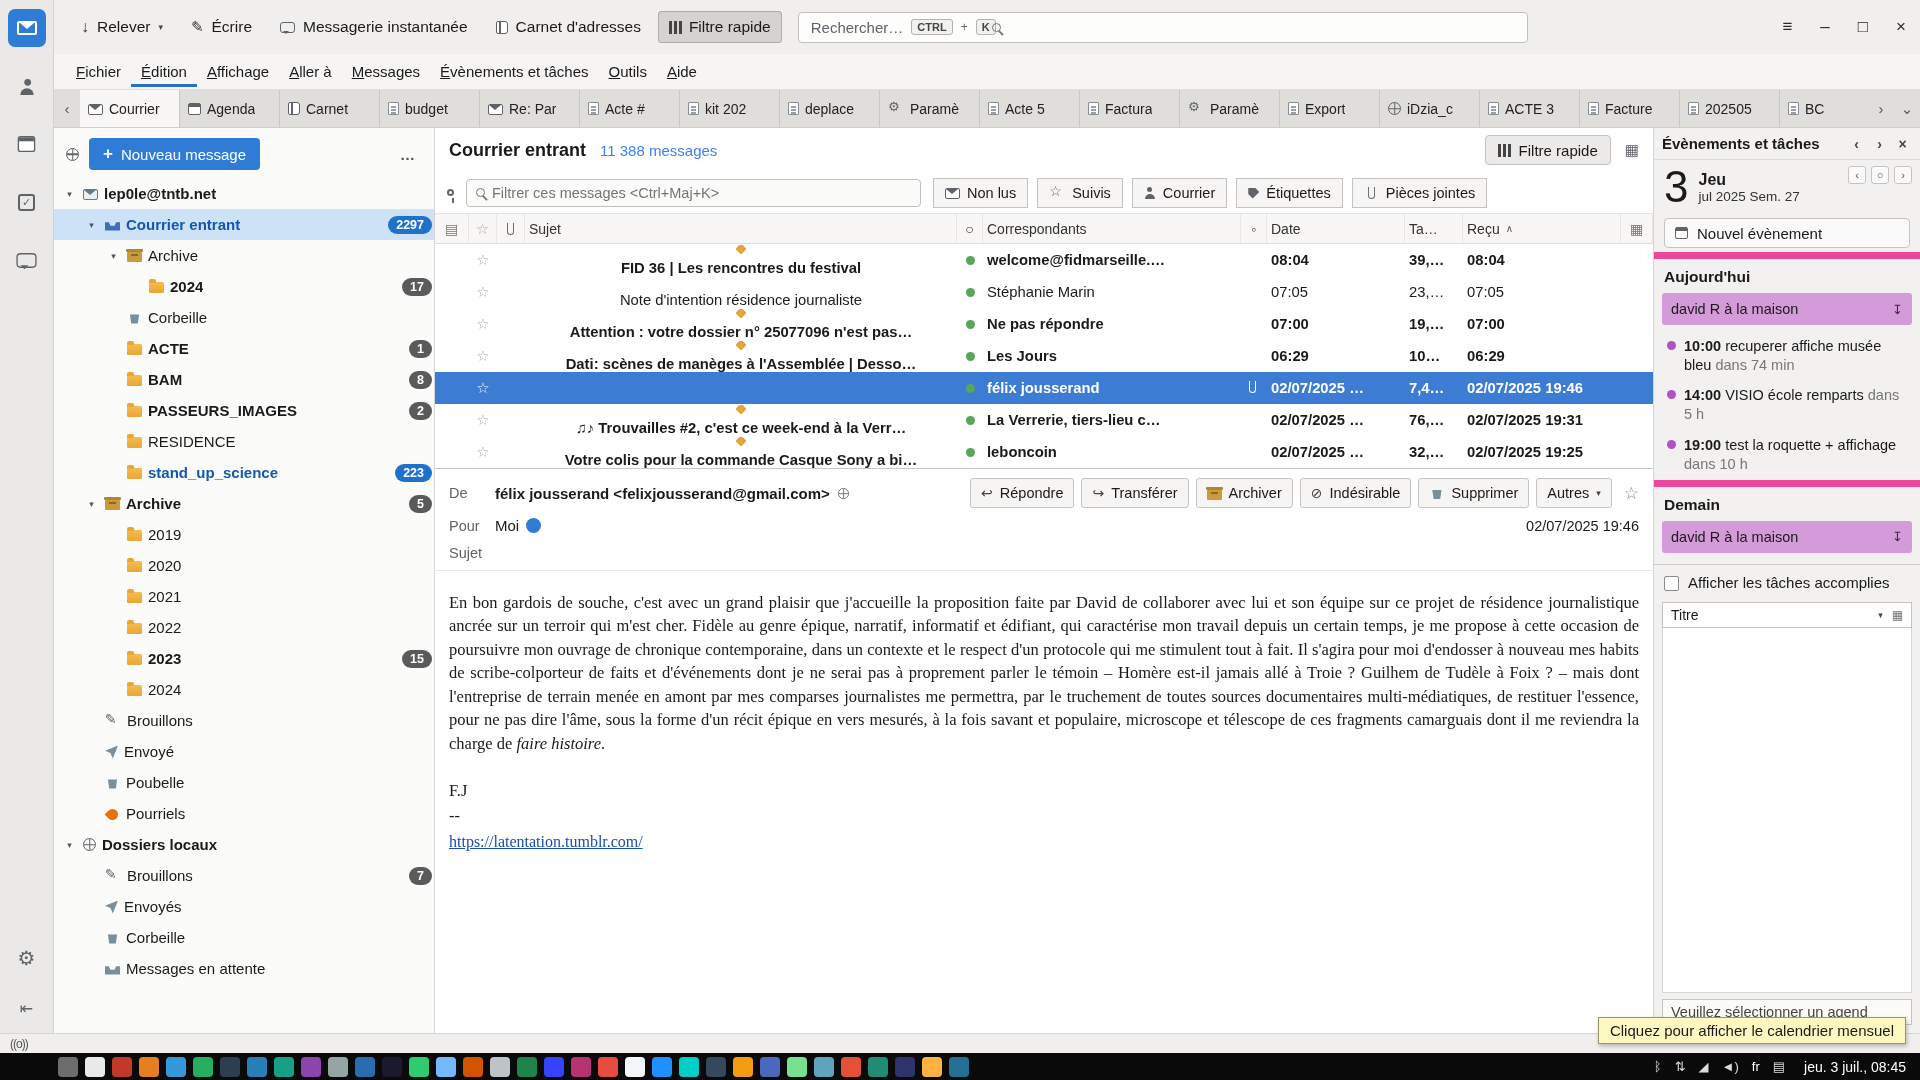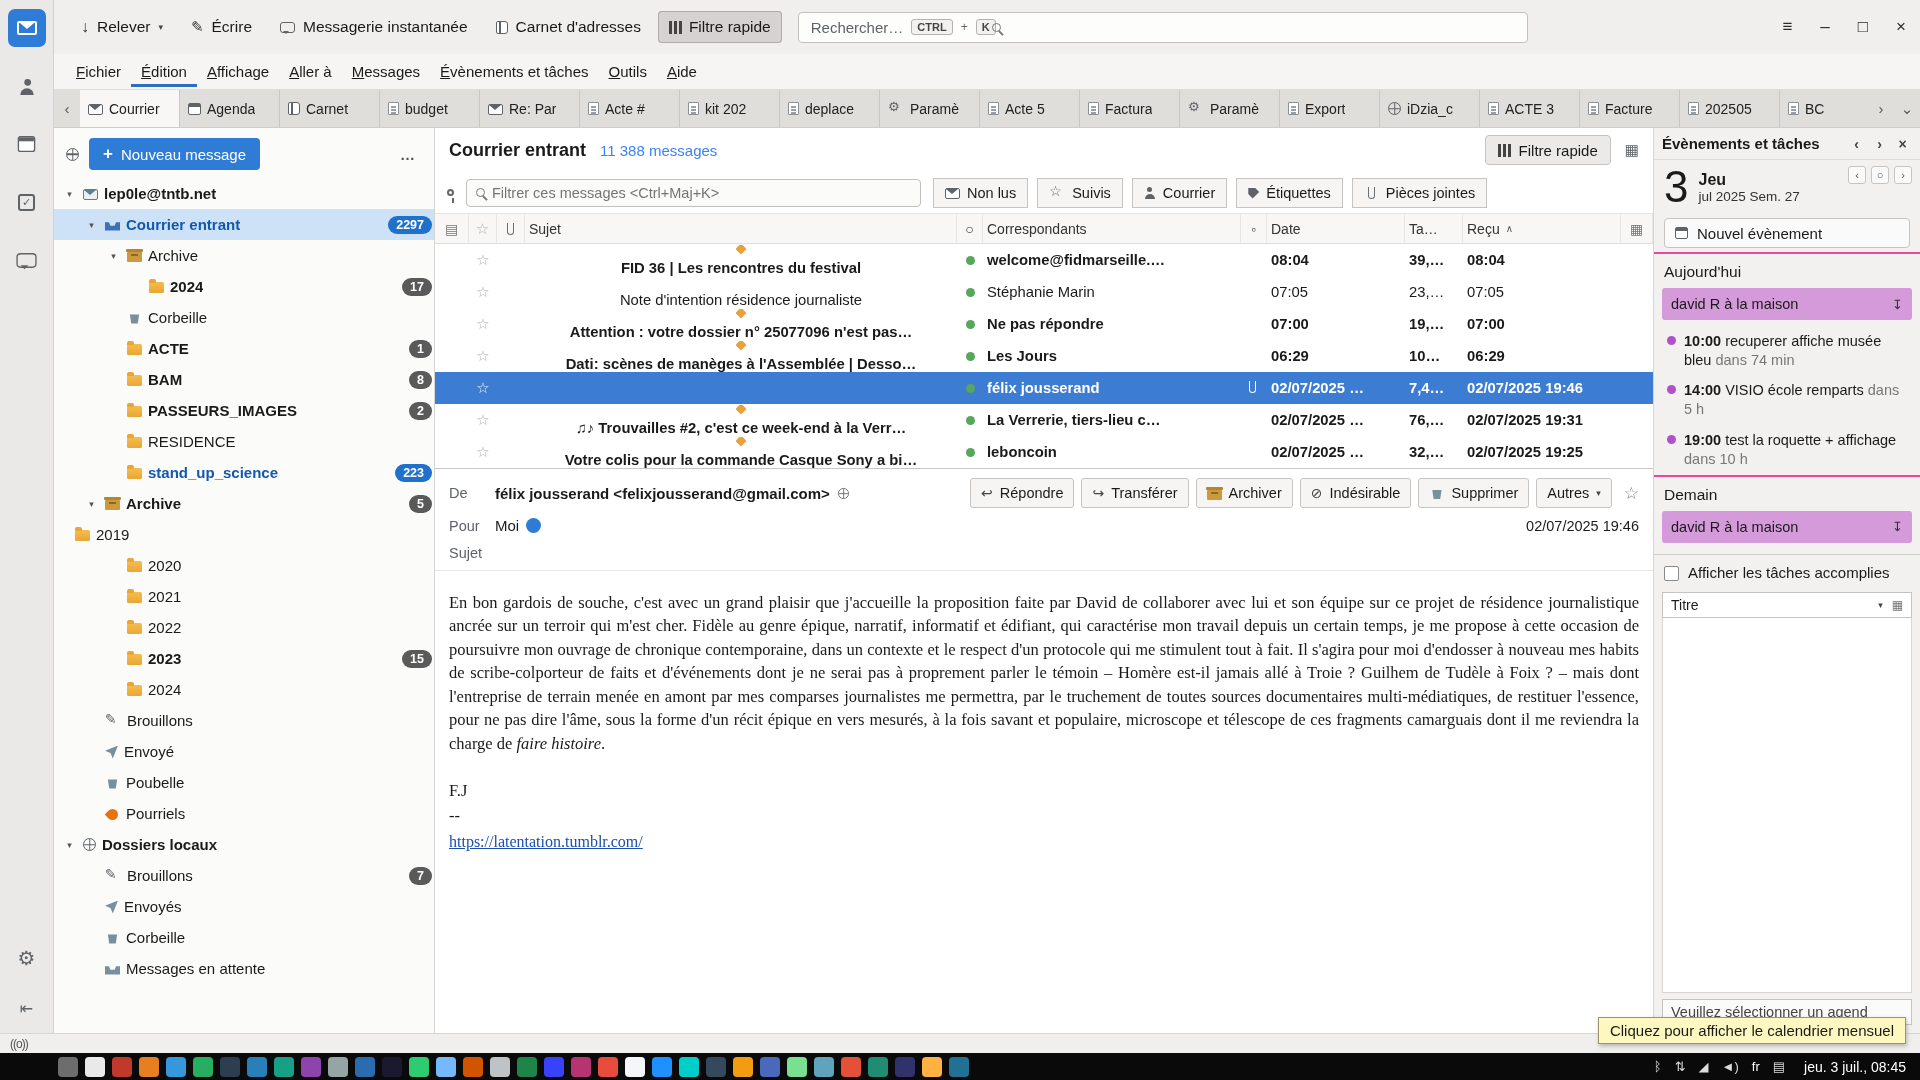--- a/index.html
+++ b/index.html
@@ -181,21 +181,21 @@
   .cal-title .t { flex:1; overflow:hidden; white-space:nowrap; }
   .ct-btn { width:19px; text-align:center; color:#444; font-size:14px; }
   .cal-date { display:flex; align-items:center; gap:10px; padding:5px 10px 3px; position:relative; }
   .day-num { font-size:44px; line-height:1; }
   .dd { display:flex; flex-direction:column; }
   .wd { font-weight:700; font-size:16px; }
   .dl { font-size:13.5px; color:#333; }
   .mini-nav { position:absolute; top:6px; right:8px; display:flex; gap:5px; }
   .mn { width:18px; height:18px; border:1px solid #c6c4c2; border-radius:3px; display:flex; align-items:center; justify-content:center; font-size:11px; background:#fbfafa; color:#555; }
   .btn-newevent { margin:6px 10px 4px; height:30px; border:1px solid #c6c4c2; border-radius:4px; background:#fbfafa; display:flex; align-items:center; gap:9px; padding:0 10px; font-size:15px; }
-  .cal-sec { font-weight:400; font-size:15.5px; padding:9px 10px 5px; border-top:2px solid #ec4899; }
+  .cal-sec { font-weight:700; font-size:15.5px; padding:9px 10px 5px; border-top:7px solid #ec4899; }
   .pill { margin:2px 8px 7px; height:32px; border-radius:3px; background:#d49ad9; display:flex; align-items:center; padding:0 9px; font-size:14.5px; }
   .pill-ico { margin-left:auto; color:#333; font-size:13px; }
   .ev { display:flex; gap:8px; padding:5px 10px 6px 13px; }
   .ev-dot { width:9px; height:9px; border-radius:50%; background:#b052c7; flex:none; margin-top:4px; }
   .ev-text { font-size:14.5px; line-height:1.32; }
   .rel { color:#777; }
   .tasks { flex:1; min-height:0; display:flex; flex-direction:column; border-top:1px solid #cfcdcb; margin-top:4px; }
   .chk-row { display:flex; gap:9px; padding:9px 10px 7px; font-size:15px; line-height:1.25; align-items:flex-start; }
   .chk { width:15px; height:15px; border:1px solid #8a8a8a; border-radius:2px; background:#fff; flex:none; margin-top:2px; }
   .titre-row { margin:2px 8px 0; background:#fff; border:1px solid #c6c4c2; height:26px; display:flex; align-items:center; padding:0 8px; font-size:14px; }
@@ -492,21 +492,21 @@
                   <span class="badge blue">223</span>
                 </div>
 
                 <div class="folder-row bold" style="padding-left: 30px;">
                   <span class="twisty">▾</span>
                   <span class="ico ico-archive"></span>
                   <span class="flabel">Archive</span>
                   <span class="badge">5</span>
                 </div>
 
-                <div class="folder-row" style="">
+                <div class="folder-row" style="padding-left: 52px;">
                   <span class="twisty"></span>
                   <span class="ico ico-folder"></span>
                   <span class="flabel">2019</span>
 
                 </div>
 
                 <div class="folder-row" style="padding-left: 52px;">
                   <span class="twisty"></span>
                   <span class="ico ico-folder"></span>
                   <span class="flabel">2020</span>

